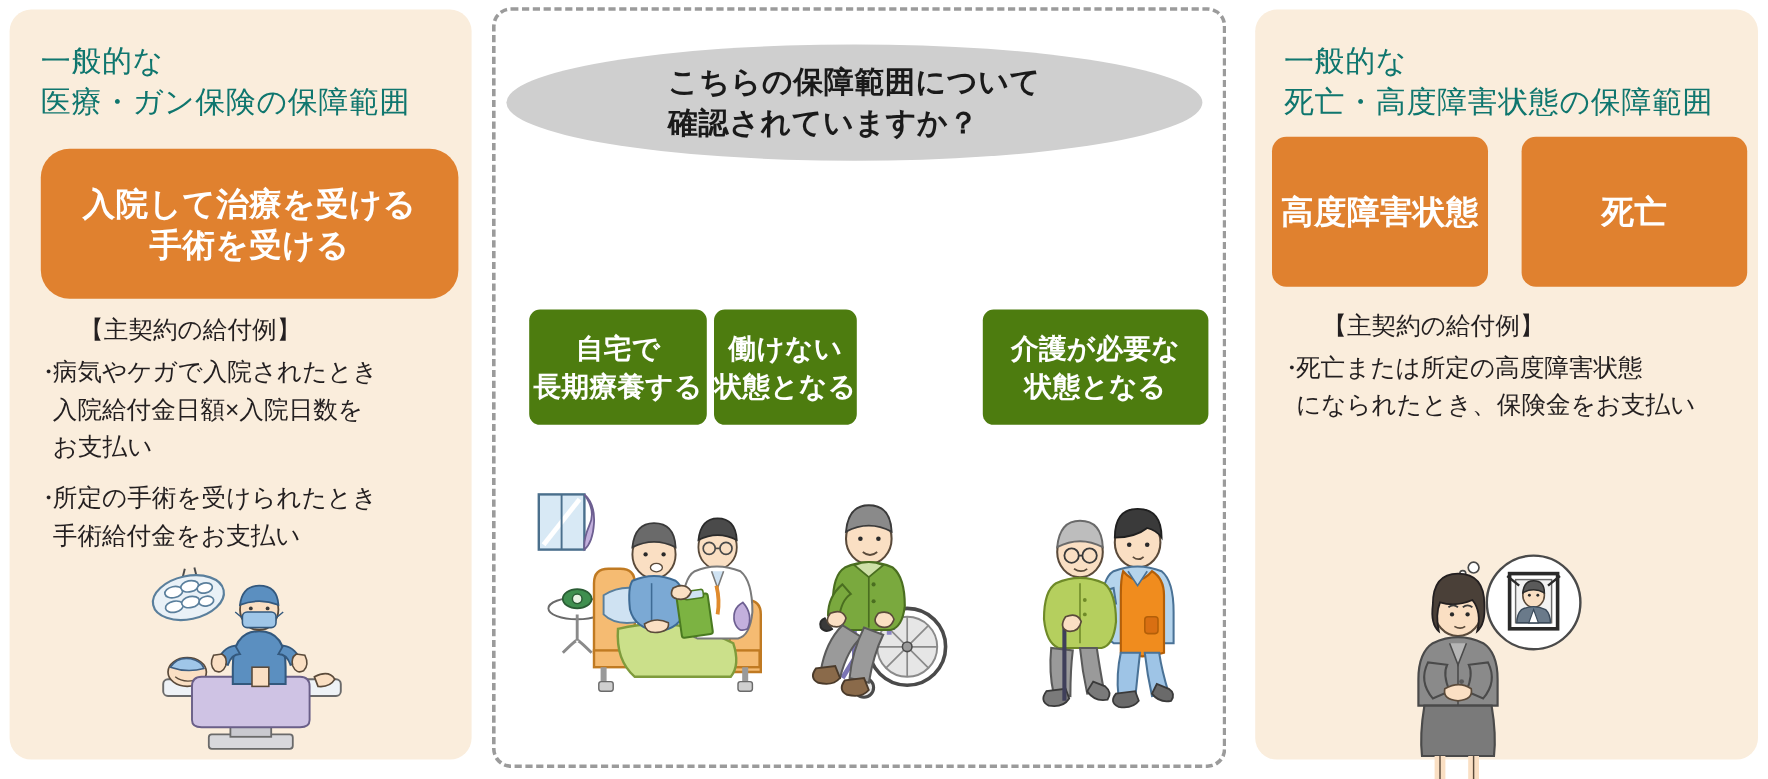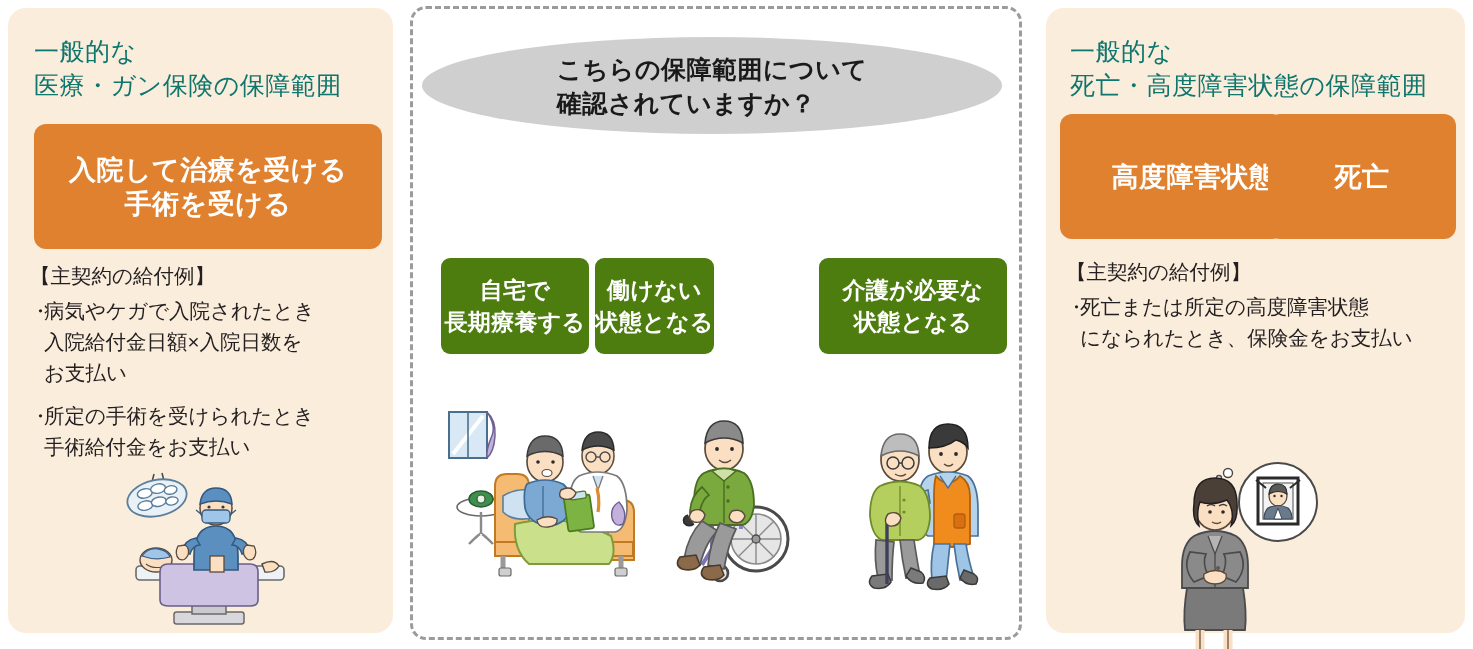--- a/index.html
+++ b/index.html
@@ -21,27 +21,27 @@
     position:absolute;color:#0f766e;font-weight:normal;font-size:25px;line-height:34px;
     letter-spacing:.5px;white-space:pre-line;
   }
   #left-heading{left:26px;top:26px;}
   #right-heading{left:24px;top:26px;}
   .orange-btn{
     position:absolute;background:#E0812F;border-radius:12px;color:#fff;font-weight:bold;
     display:flex;align-items:center;justify-content:center;text-align:center;
     line-height:34px;white-space:pre-line;letter-spacing:.5px;
   }
-  #left-orange{left:26px;top:116px;width:348px;height:125px;font-size:27px;}
-  #r-btn-0{left:14px;top:106px;width:180px;height:125px;font-size:27px;padding-left:44px;}
+  #left-orange{left:26px;top:116px;width:348px;height:125px;font-size:27px;border-radius:24px;}
+  #r-btn-0{left:14px;top:106px;width:180px;height:125px;font-size:27px;}
   #r-btn-1{left:222px;top:106px;width:188px;height:125px;font-size:27px;}
   .body-block{position:absolute;color:#231f20;font-size:20.5px;line-height:31px;}
   #left-body{left:22px;top:252px;width:362px;}
   #right-body{left:20px;top:248px;width:392px;}
-  .body-title{display:block;margin-bottom:1px;}
+  .body-title{display:block;margin-bottom:1px;margin-left:36px;}
   .bullet-item{display:flex;margin-top:4px;}
   .bullet-dot{width:14px;flex:0 0 14px;}
   .bullet-text{white-space:pre-line;}
   .gap{margin-top:12px;}
   #center-ellipse{
     position:absolute;left:422px;top:37px;width:580px;height:97px;
     background:#CFCFCF;border-radius:50%;
   }
   #center-ellipse-label{
     position:absolute;left:422px;top:37px;width:580px;height:97px;

